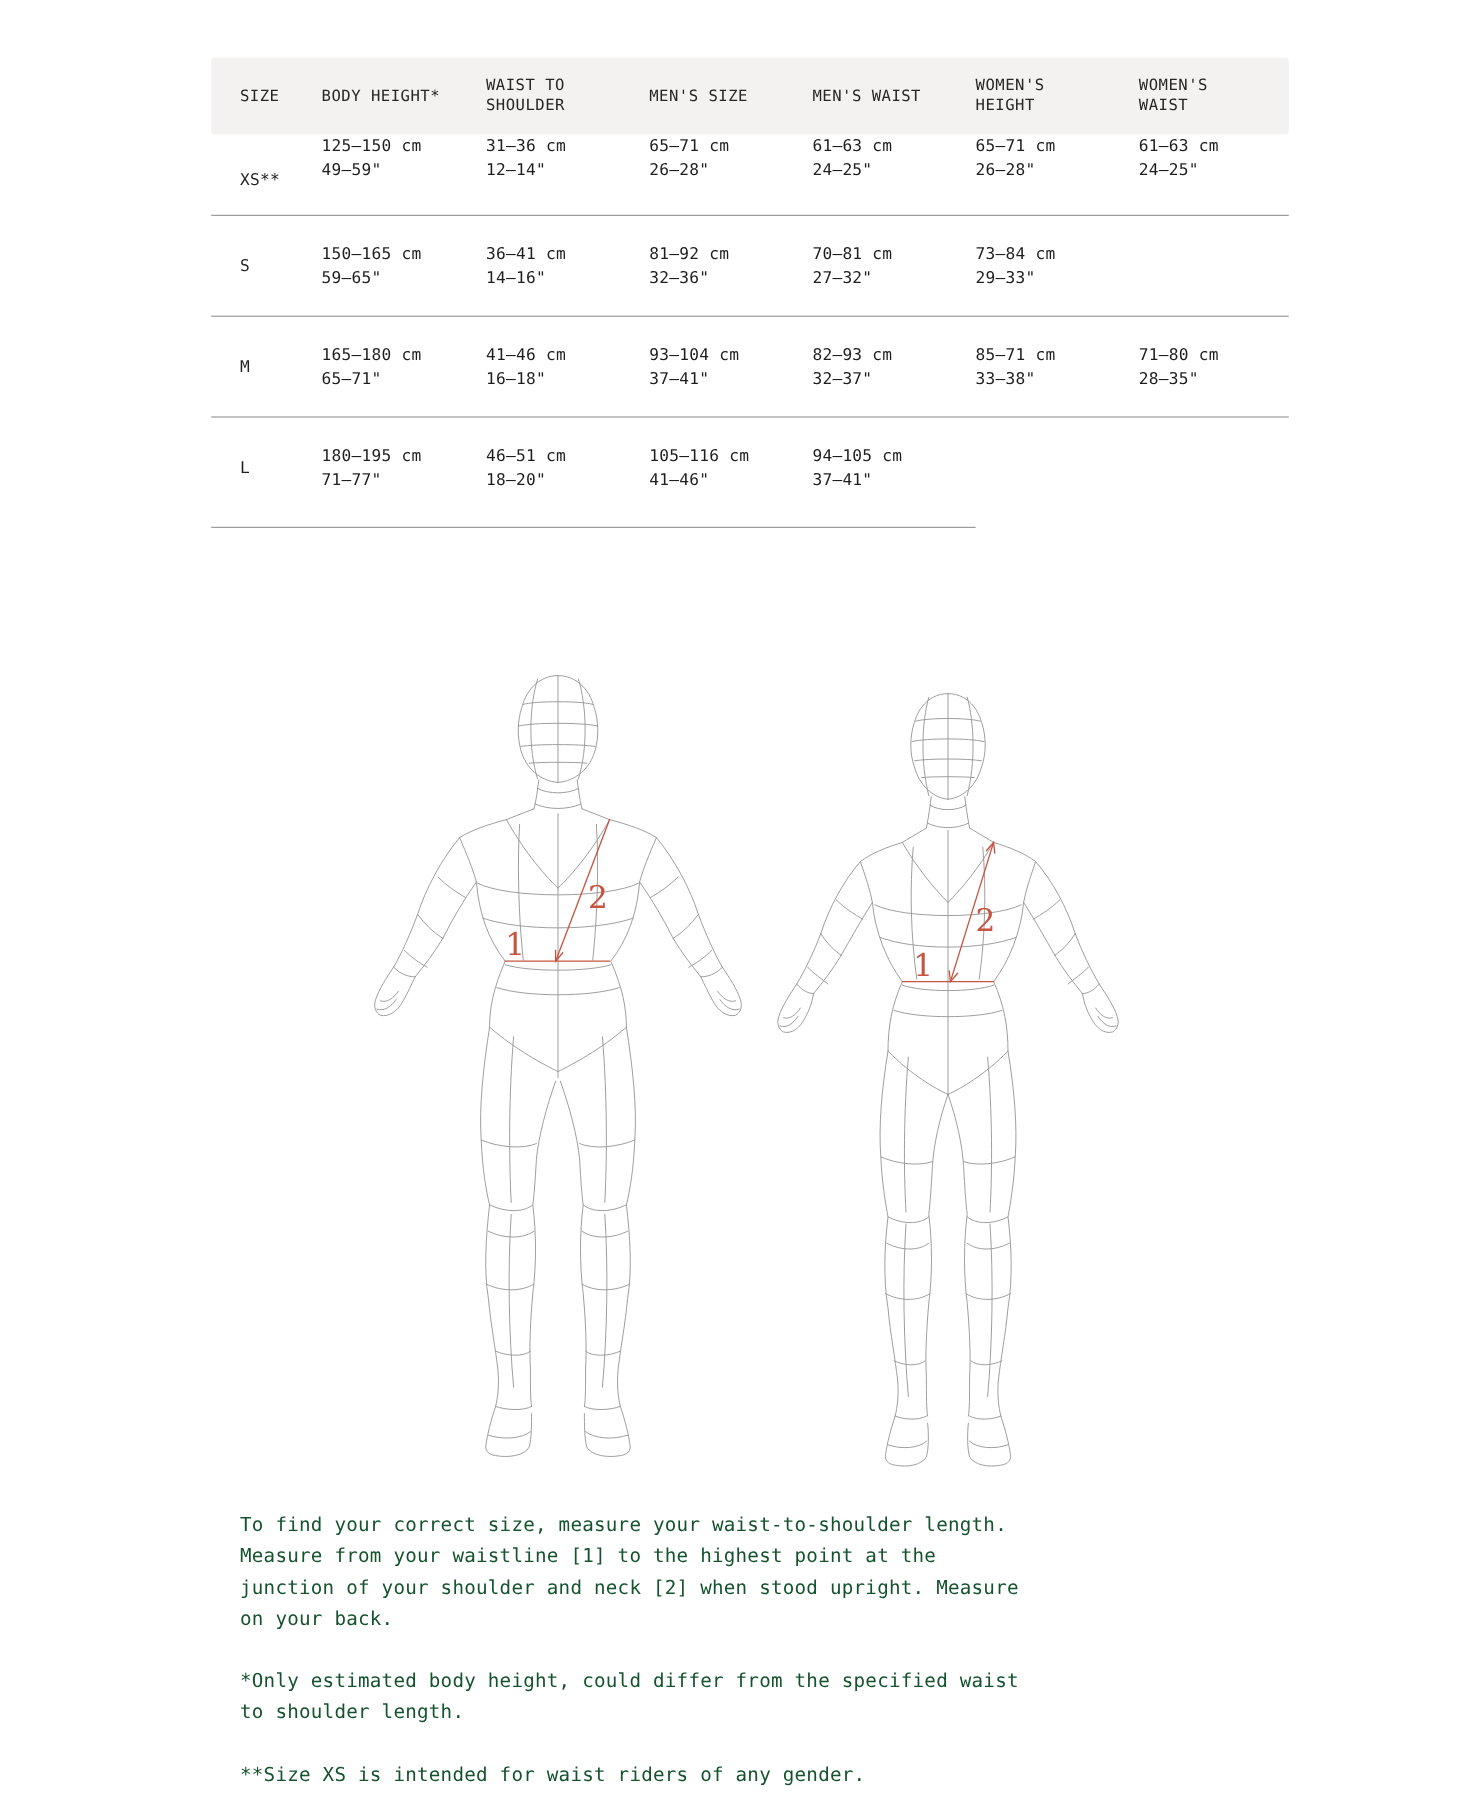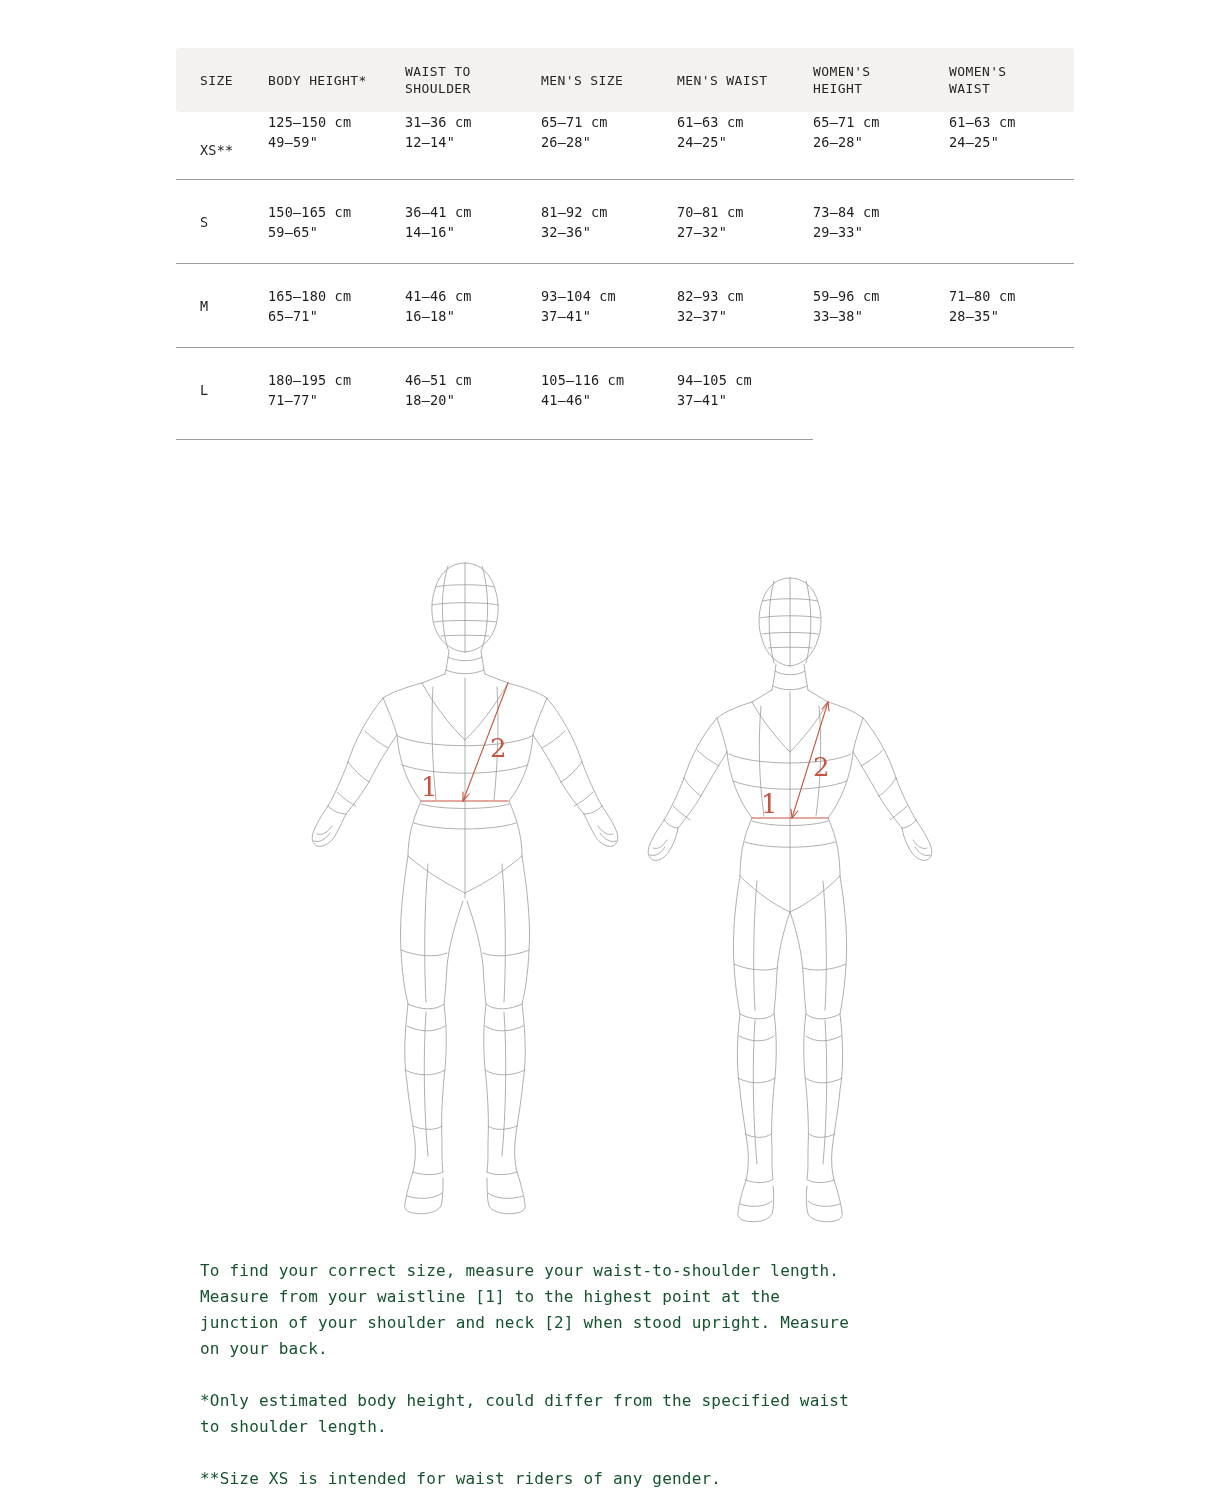--- a/index.html
+++ b/index.html
@@ -116,21 +116,21 @@
         </div>
       <div class="td">
           <div>93–104 cm</div>
           <div>37–41"</div>
         </div>
       <div class="td">
           <div>82–93 cm</div>
           <div>32–37"</div>
         </div>
       <div class="td">
-          <div>59–96 cm</div>
+          <div>85–71 cm</div>
           <div>33–38"</div>
         </div>
       <div class="td">
           <div>71–80 cm</div>
           <div>28–35"</div>
         </div>
     </div>
 
     <div class="trow r4">
       <div class="td size">L</div>

